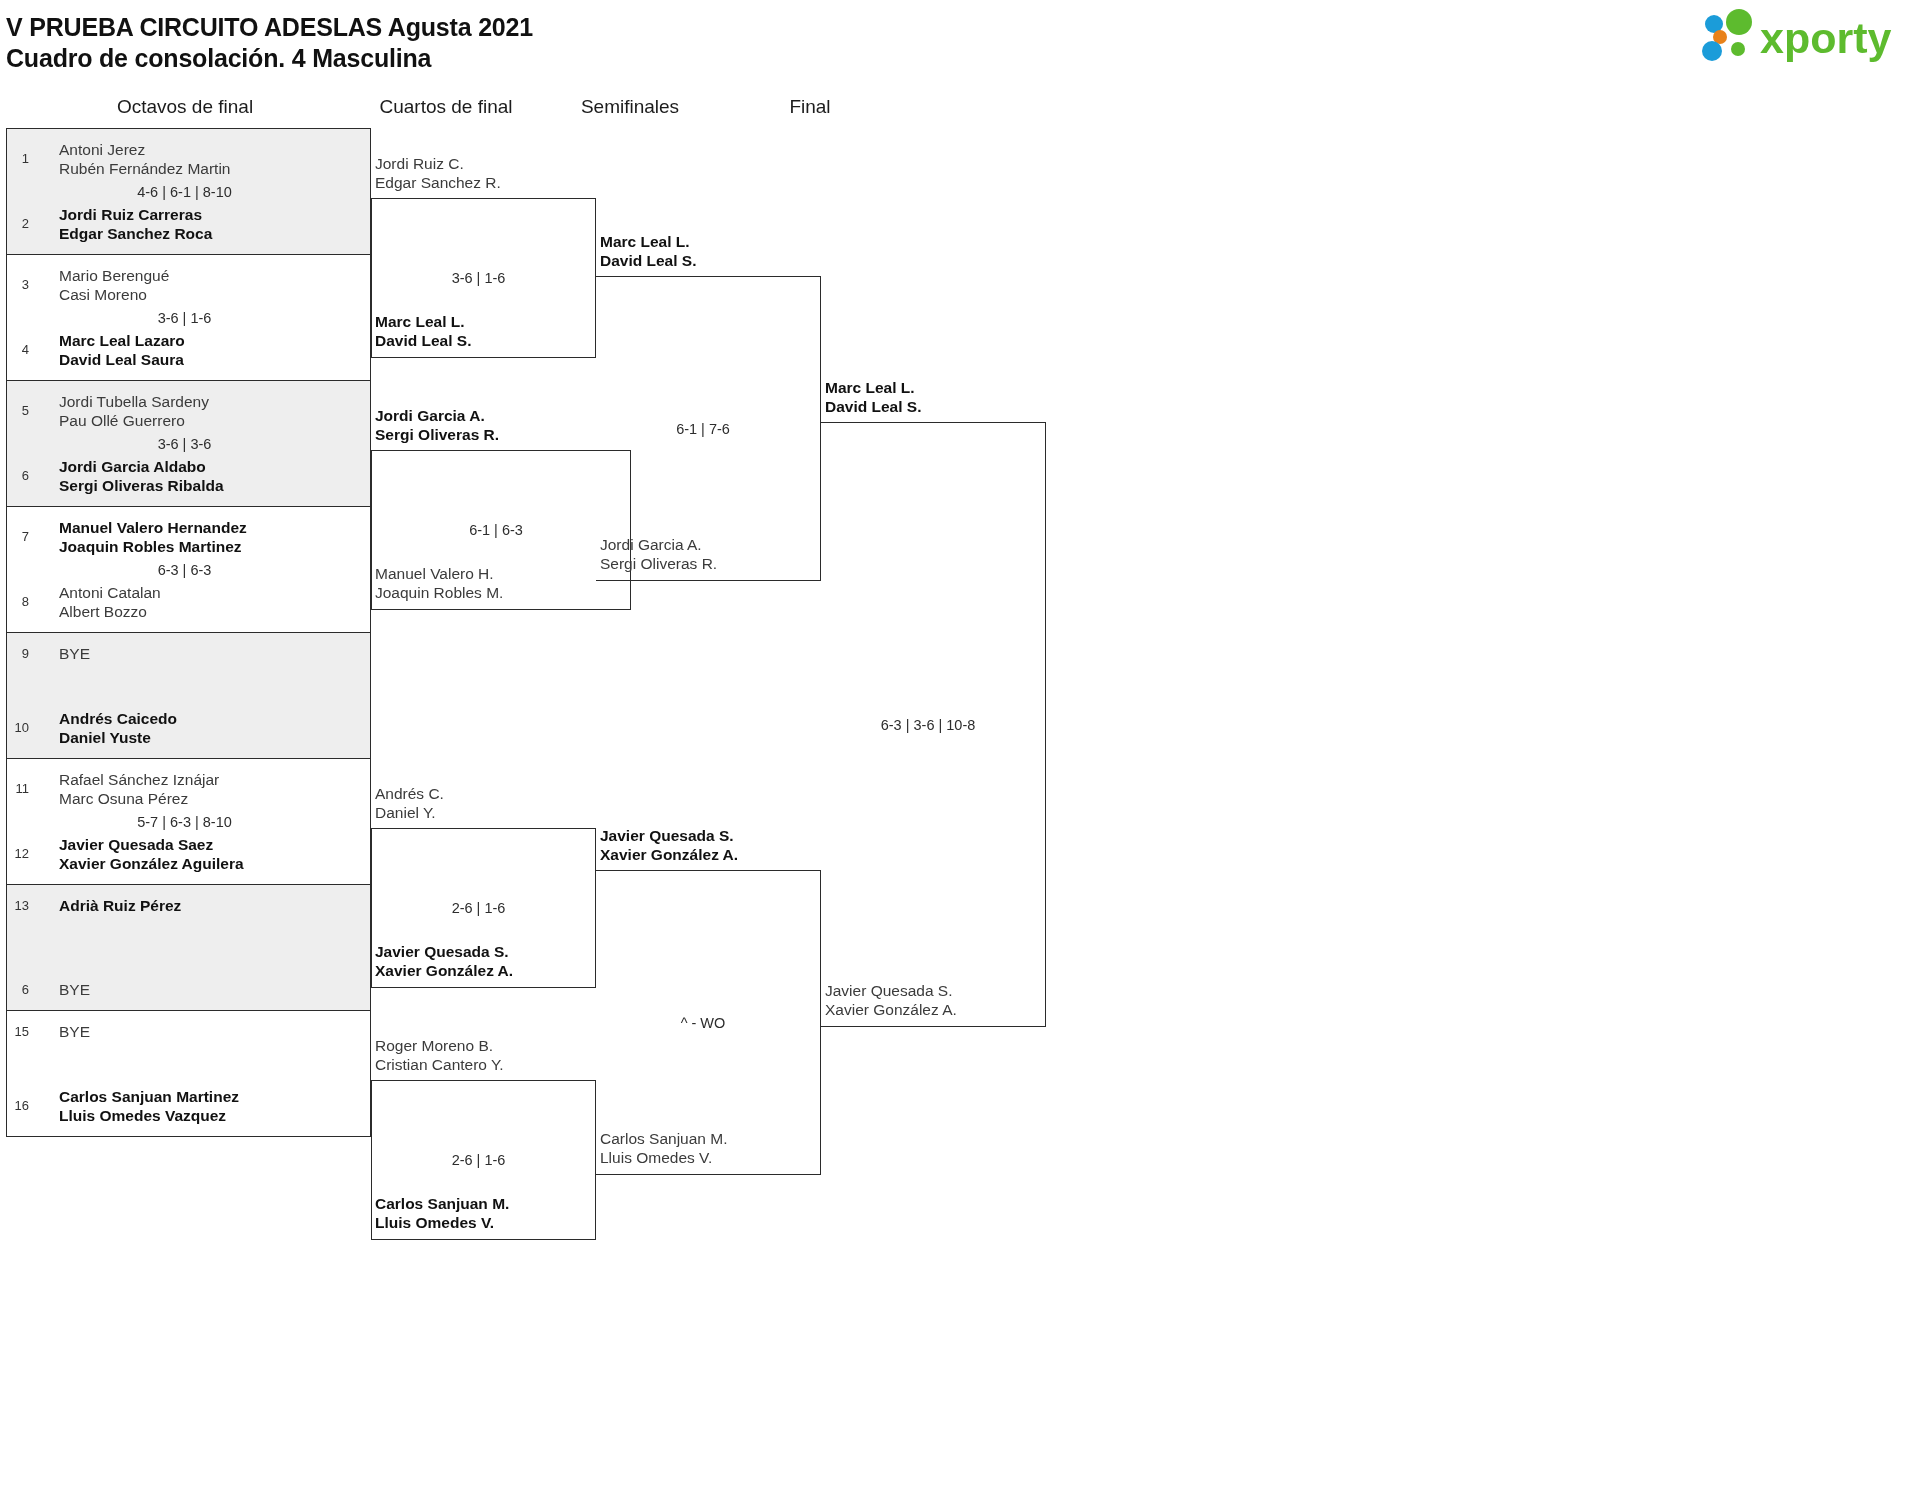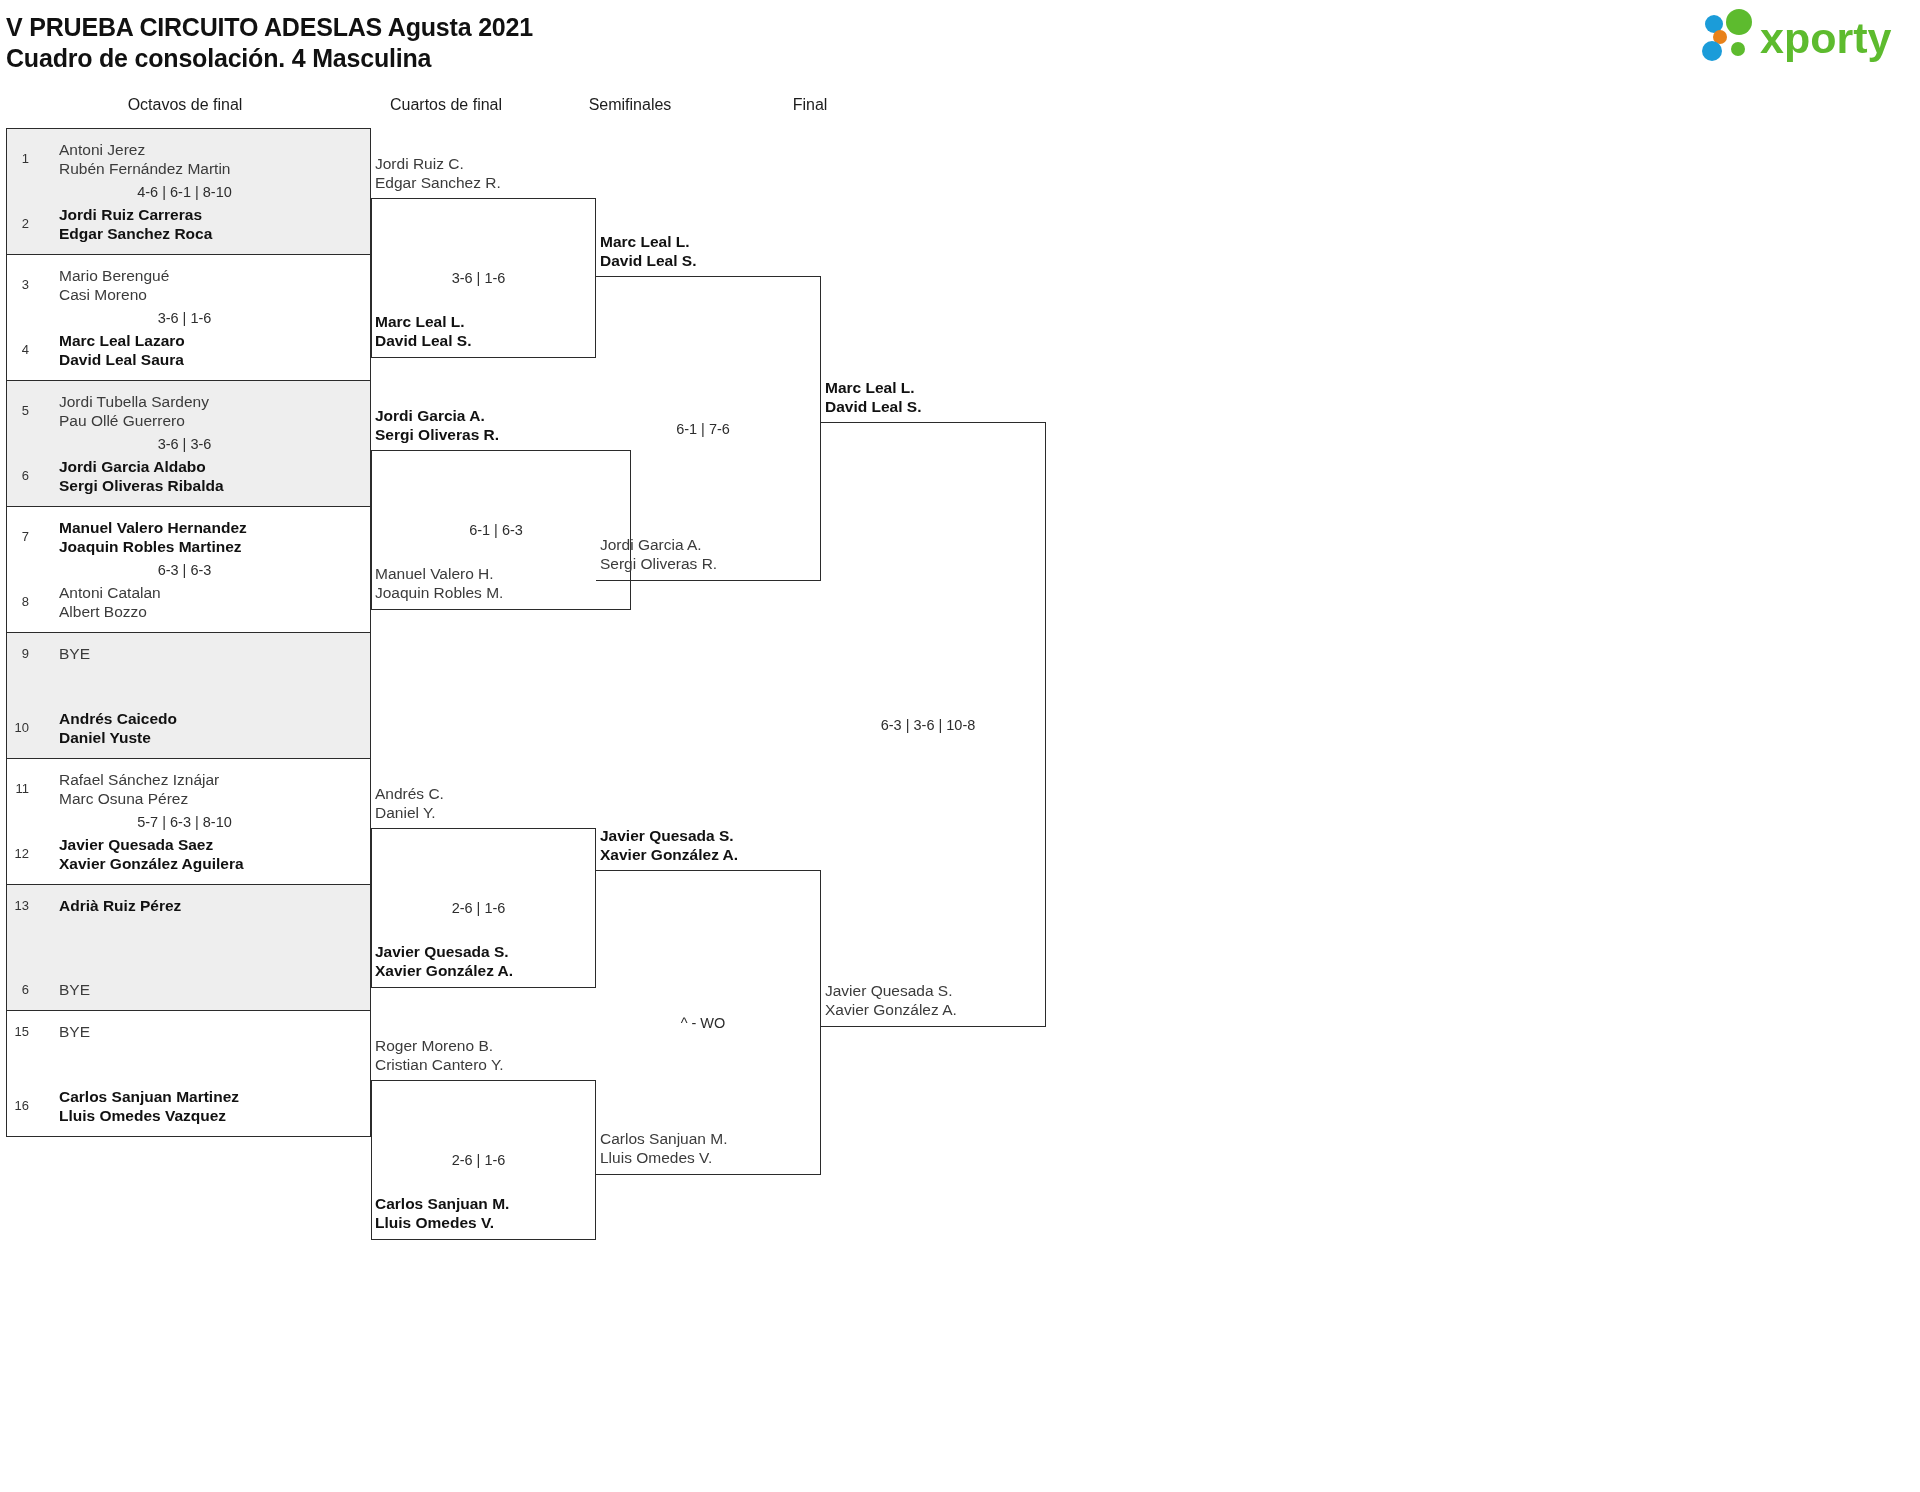--- a/index.html
+++ b/index.html
@@ -43,21 +43,21 @@
     top: 8px;
     width: 216px;
     height: 56px;
   }
   .logo svg { display: block; }
 
   
   .round-head {
     position: absolute;
     top: 96px;
-    font-size: 16px;
+    font-size: 19px;
     font-weight: 400;
     color: #1c1c1c;
     white-space: nowrap;
     text-align: center;
   }
   .rh-0 { left:  30px; width: 310px; }
   .rh-1 { left: 296px; width: 300px; }
   .rh-2 { left: 500px; width: 260px; }
   .rh-3 { left: 700px; width: 220px; }
 

